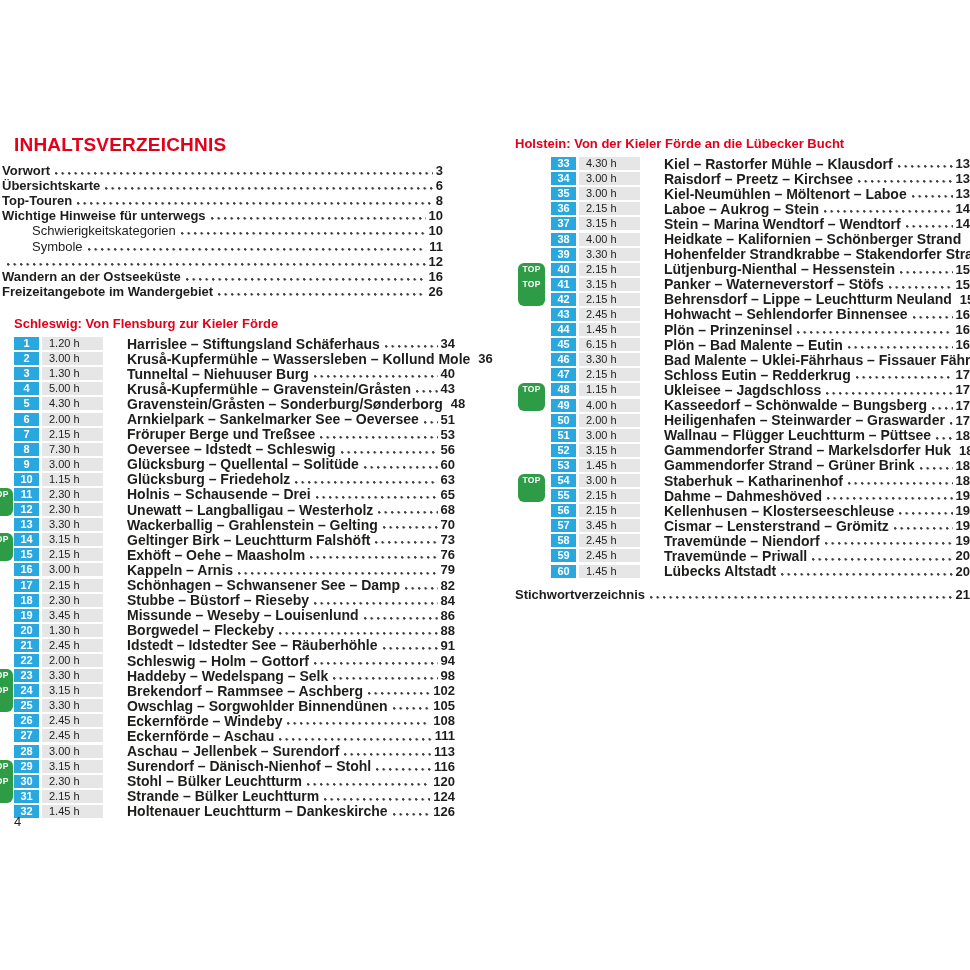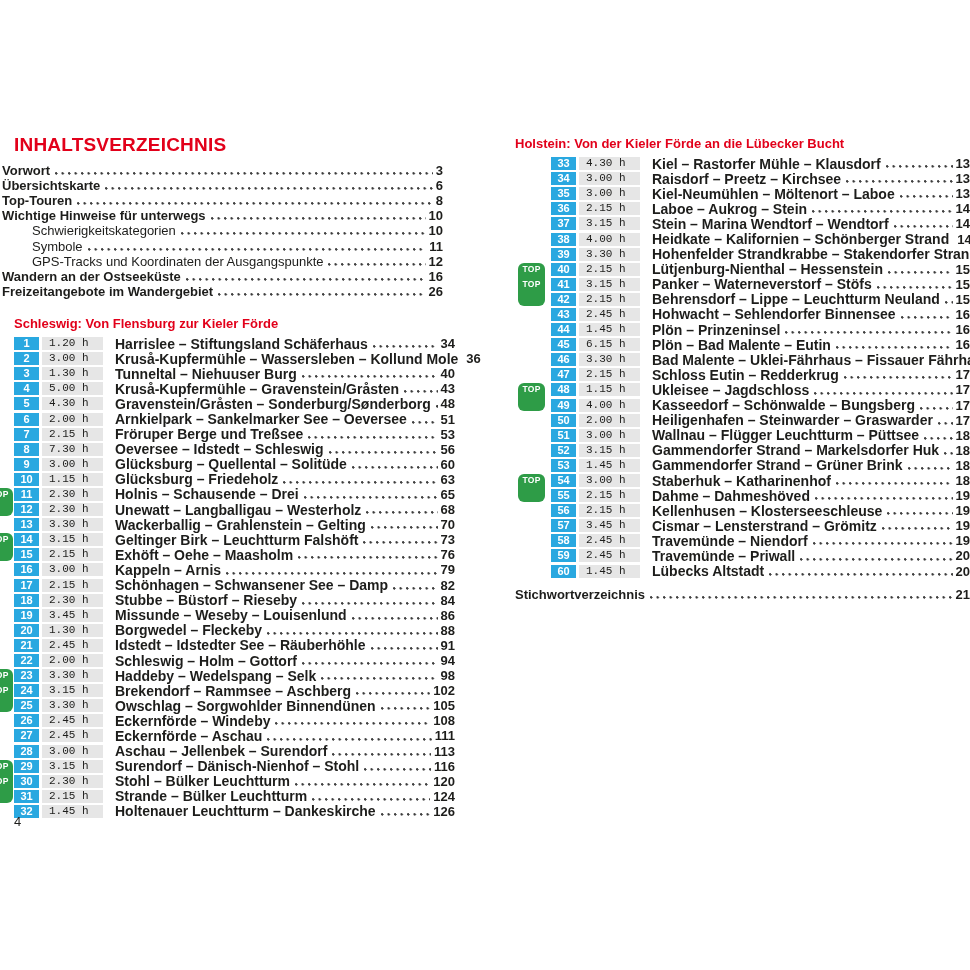--- a/index.html
+++ b/index.html
@@ -47,24 +47,23 @@
     background: #2e9c47; color: #ffffff;
     font-size: 8.5px; font-weight: bold; line-height: 13.5px;
     text-align: center; border-radius: 6px; letter-spacing: 0.3px;
     top: 1px;
   }
   .col-left  .top-badge { left: -28px; }  
   .col-right .top-badge { left: 3px; }
   .col-right .tour-row { padding-left: 36px; }
   .time {
     flex: 0 0 auto; width: 54px; height: 13px;
-    margin-left: 3px; margin-right: 12px; padding-left: 7px;
+    margin-left: 3px; margin-right: 24px; padding-left: 7px;
     background: #e6e6e6; font-size: 11px; line-height: 13.5px;
     color: #1d1d1b;
-    font-family: Liberation Mono, monospace;
   }
   .tour-title { font-size: 14px; font-weight: bold; }
   .spacer { height: 8px; }
   .index-row .fm-label { font-weight: bold; }
   .footer-num {
     position: absolute; left: 14px; top: 814px;
     font-size: 13px; color: #1d1d1b;
   }
 </style>
 </head>
@@ -97,21 +96,20 @@
       <span class="fm-label indent">Schwierigkeitskategorien</span>
       <span class="leader"></span>
       <span class="pg">10</span>
     </div>
     <div class="toc-row">
       <span class="fm-label indent">Symbole</span>
       <span class="leader"></span>
       <span class="pg">11</span>
     </div>
     <div class="toc-row">
-      <span class="fm-label indent">GPS-Tracks und Koordinaten der Ausgangspunkte</span>
       <span class="leader"></span>
       <span class="pg">12</span>
     </div>
     <div class="toc-row">
       <span class="fm-label">Wandern an der Ostseeküste</span>
       <span class="leader"></span>
       <span class="pg">16</span>
     </div>
     <div class="toc-row">
       <span class="fm-label">Freizeitangebote im Wandergebiet</span>

